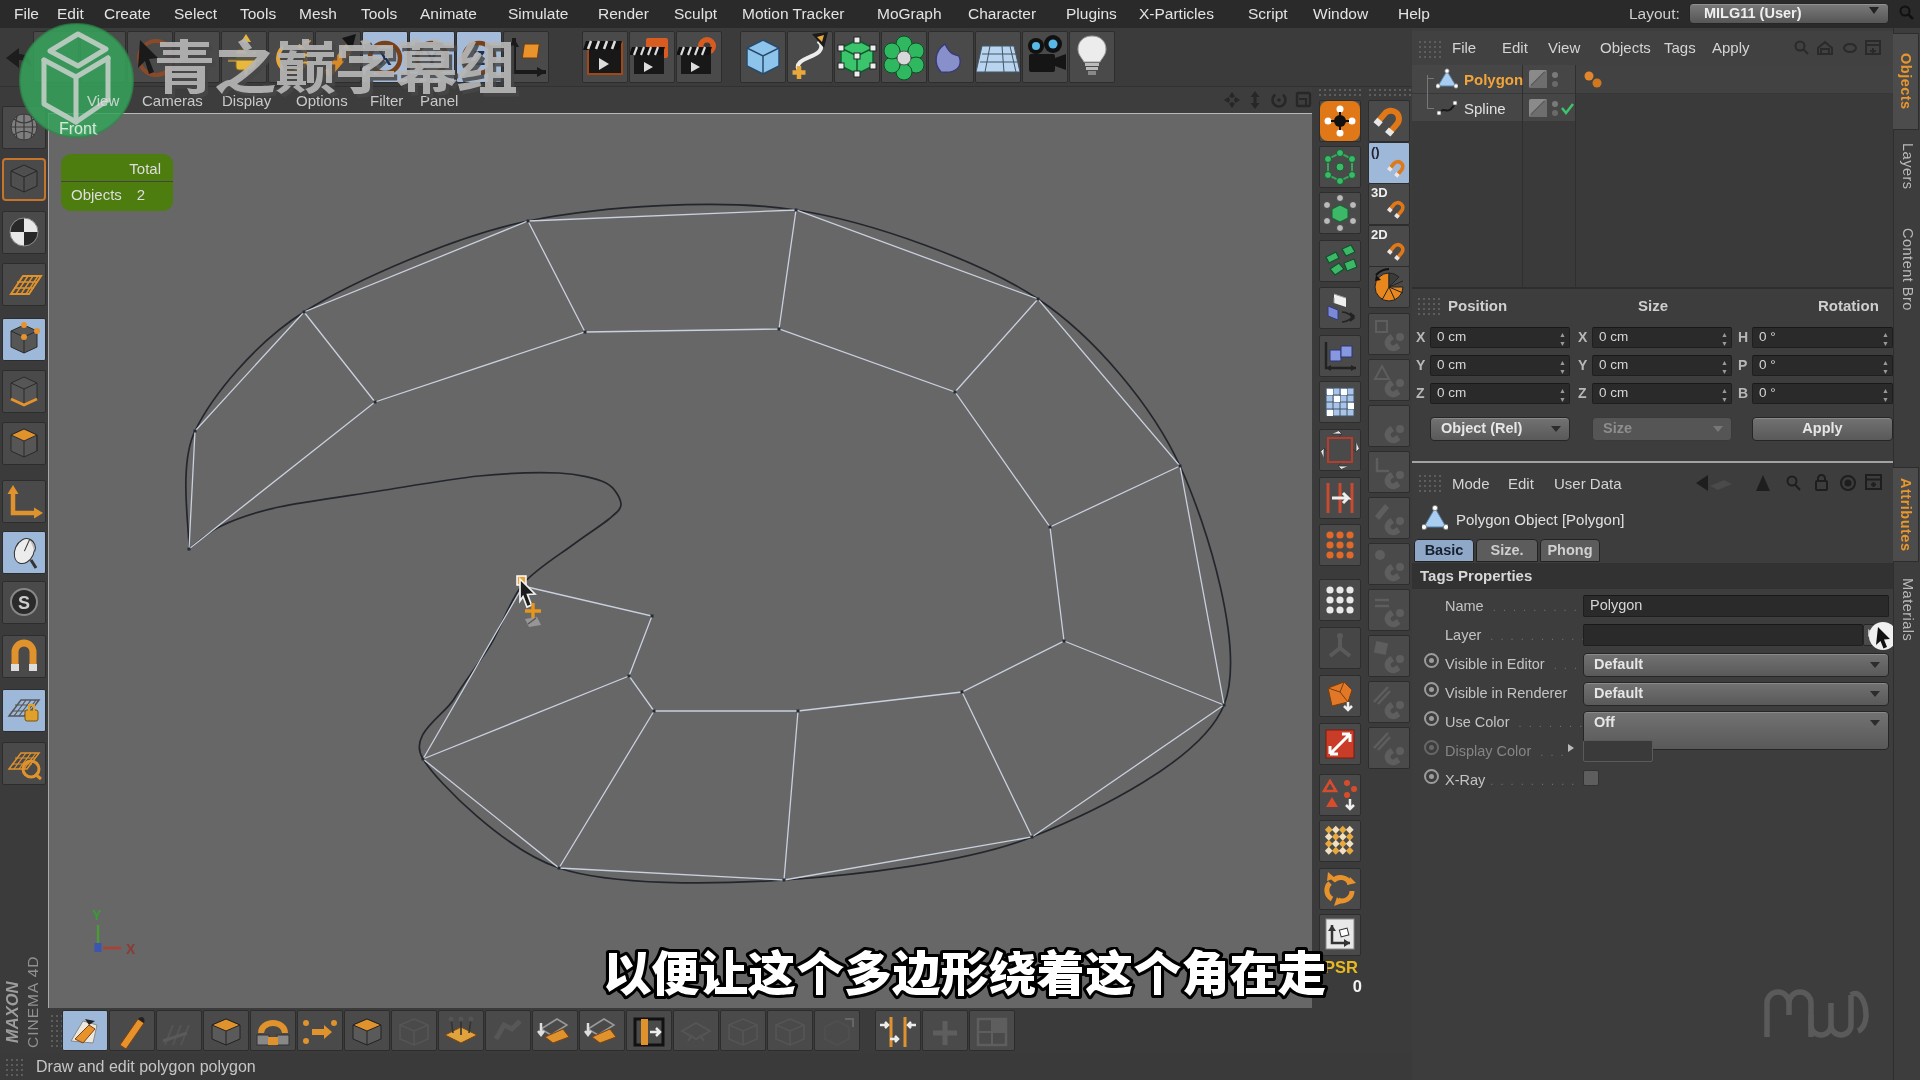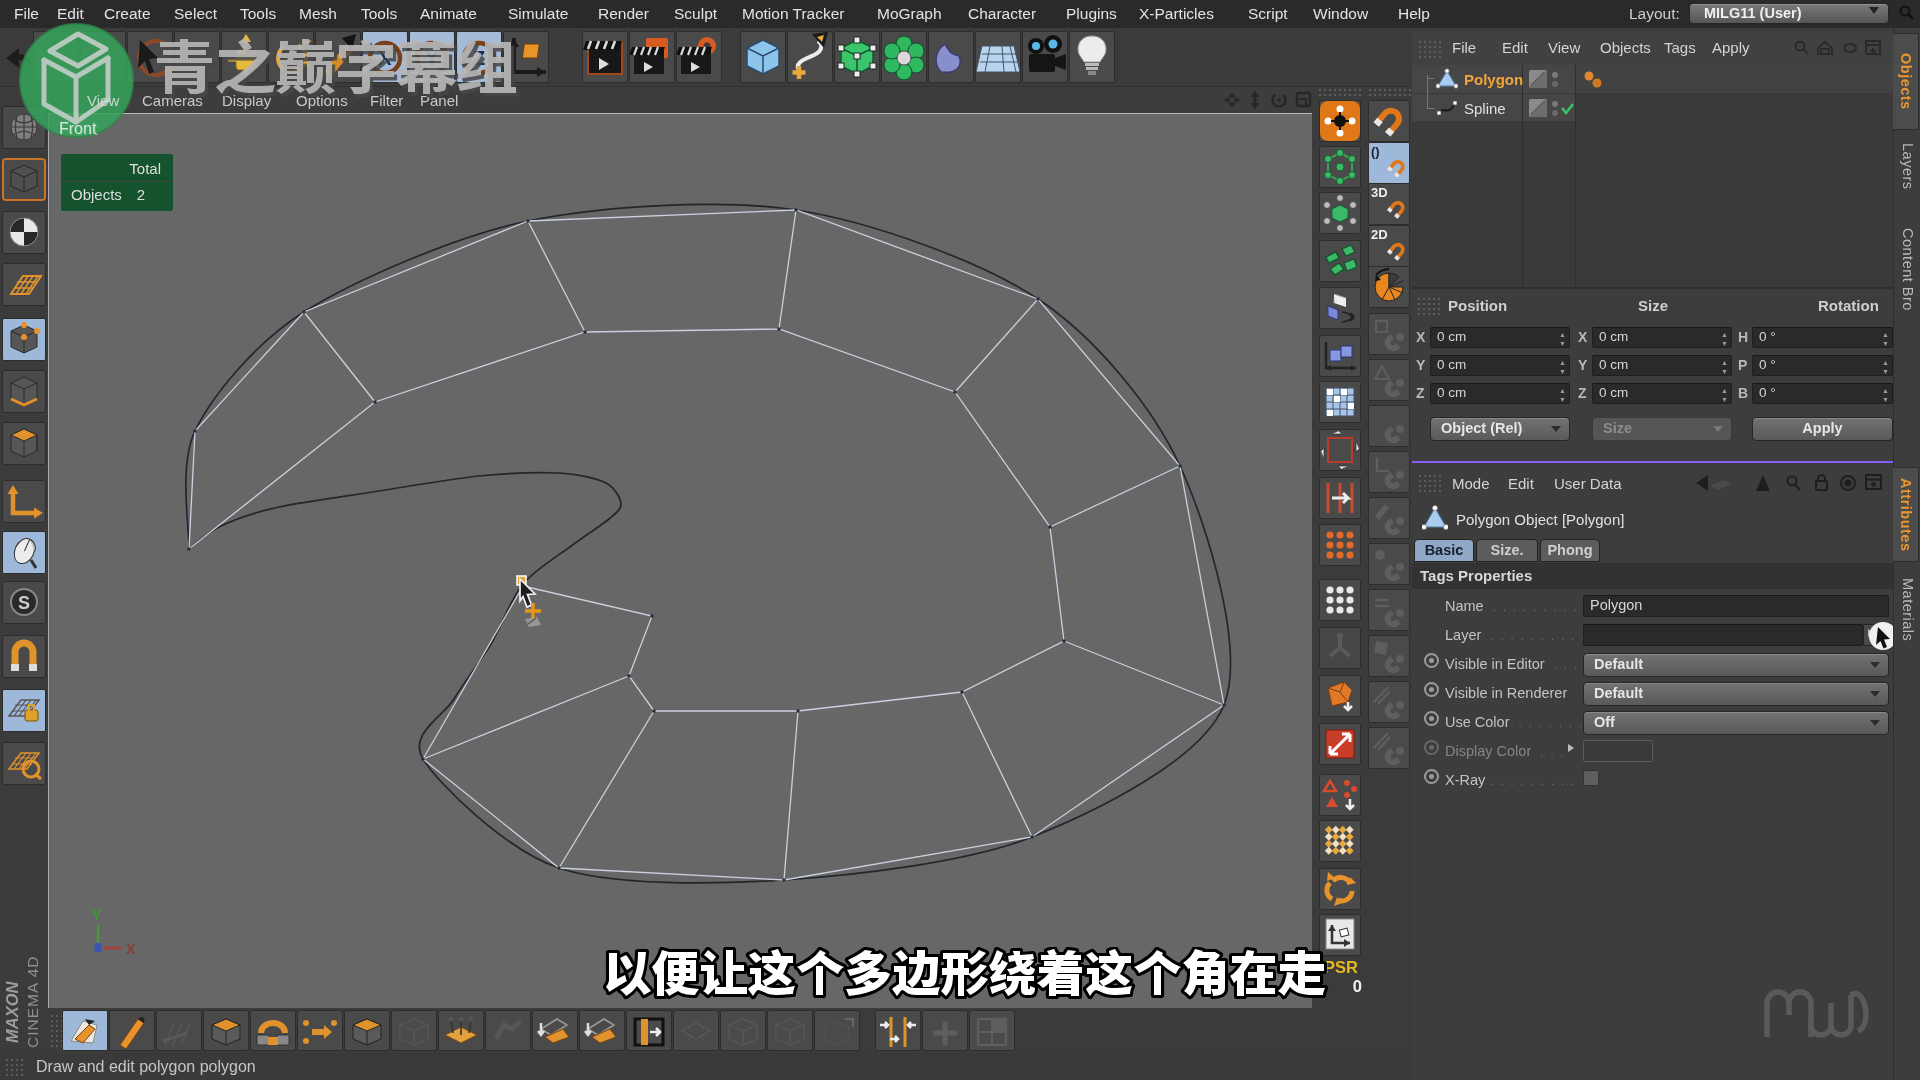--- a/index.html
+++ b/index.html
@@ -351,21 +351,21 @@
 </g>
 <g>
  <rect x="518" y="577" width="9" height="9" fill="#e8a33c" stroke="#fff" stroke-width="1.5"></rect>
  <path d="M521 580 L536 595 L528.5 595.5 L532.5 606 L528 608 L524 597.5 L521 602 Z" fill="#1c1c1c" stroke="#f2f2f2" stroke-width="1.7"></path>
  <path d="M534 604 v16 M526 612 h16" stroke="#e8951c" stroke-width="3.4"></path>
  <path d="M526 620 l12 -2 l4 8 l-12 2 Z" fill="#9a9a9a" opacity="0.92"></path>
  <path d="M529 625 l8 -6" stroke="#555" stroke-width="1.4"></path>
 </g>
 </svg>
     <div class="abs" style="left:11px;top:7px;color:#e8e8e8;font-size:16px">Front</div>
-    <div class="abs" style="left:12px;top:40px;width:112px;height:57px;background:#14532d;border-radius:2px;color:#dedede;font-size:15px">
+    <div class="abs" style="left:12px;top:40px;width:112px;height:57px;background:#4d7c0f;border-radius:10px;color:#dedede;font-size:15px">
 <span style="position:absolute;right:12px;top:6px">Total</span>
 <span style="position:absolute;left:10px;top:32px">Objects</span>
 <span style="position:absolute;right:28px;top:32px">2</span>
 <div style="position:absolute;left:0;top:27px;width:112px;height:1px;background:#444"></div>
     </div>
   </div>
 <div id="midstrip" class="abs">
     <div class="vgrip" style="left:6px;top:1px;width:44px;height:10px"></div>
     <div class="vgrip" style="left:56px;top:1px;width:44px;height:10px"></div>
     <div class="tile" style="left:7px;top:13px;width:42px;height:42px;background:#4a4a4a"><svg width="40" height="40">
@@ -848,21 +848,21 @@
       <span style="position:absolute;left:4px;top:96px;font-size:14px;font-weight:bold;color:#b8b8b8">Z</span>
       <div class="field" style="left:18px;top:94px;width:140px;height:21px">0 cm<span class="spin" style="right:2px;top:2px">▲<br>▼</span></div>
       <span style="position:absolute;left:166px;top:96px;font-size:14px;font-weight:bold;color:#b8b8b8">Z</span>
       <div class="field" style="left:180px;top:94px;width:140px;height:21px">0 cm<span class="spin" style="right:2px;top:2px">▲<br>▼</span></div>
       <span style="position:absolute;left:326px;top:96px;font-size:14px;font-weight:bold;color:#b8b8b8">B</span>
       <div class="field" style="left:340px;top:94px;width:141px;height:21px">0 °<span class="spin" style="right:2px;top:2px">▲<br>▼</span></div>
       <div class="drop" style="left:18px;top:128px;width:140px;height:24px">Object (Rel)<span class="arr"></span></div>
       <div class="drop off" style="left:180px;top:128px;width:140px;height:24px">Size<span class="arr"></span></div>
       <div class="drop" style="left:340px;top:128px;width:141px;height:24px;text-align:center;padding-left:0">Apply</div>
     </div>
-    <div class="abs" style="left:0;top:433px;width:481px;height:619px;background:#3d3d3d;border-top:2px solid #8b5cf6">
+    <div class="abs" style="left:0;top:433px;width:481px;height:619px;background:#3d3d3d;border-top:2px solid #a3a3a3">
       <div class="panelhead" style="left:0;top:4px;width:481px;height:32px;background:#3d3d3d">
         <div class="grip" style="left:6px;top:7px"></div>
         <span style="left:40px">Mode</span>
         <span style="left:96px">Edit</span>
         <span style="left:142px">User Data</span>
         <svg class="abs" style="left:278px;top:5px" width="200" height="22" viewBox="0 0 200 22">
           <path d="M18 3 L6 11 L18 19 Z" fill="#1e1e1e"></path>
           <path d="M20 14 l14 -6 l8 4 l-14 6 Z" fill="#4a4a4a"></path>
           <path d="M66 19 L73 3 L80 19 Z" fill="#1e1e1e"></path>
           <g stroke="#1e1e1e" stroke-width="2" fill="none">
@@ -904,21 +904,21 @@
         <path d="M10 6 L22 18 L16 18.5 L19 26 L15.5 27.5 L12.5 20 L8 24 Z" fill="#111"></path>
       </svg>
       <div class="radio" style="left:12px;top:190px"></div>
       <span class="rlabel" style="left:33px;top:193px">Visible in Editor <span class="dots">&nbsp;.&nbsp;.&nbsp;.&nbsp;.</span></span>
       <div class="drop" style="left:171px;top:190px;width:306px;height:24px">Default<span class="arr"></span></div>
       <div class="radio" style="left:12px;top:219px"></div>
       <span class="rlabel" style="left:33px;top:222px">Visible in Renderer</span>
       <div class="drop" style="left:171px;top:219px;width:306px;height:24px">Default<span class="arr"></span></div>
       <div class="radio" style="left:12px;top:248px"></div>
       <span class="rlabel" style="left:33px;top:251px">Use Color <span class="dots">&nbsp;.&nbsp;.&nbsp;.&nbsp;.&nbsp;.&nbsp;.&nbsp;.&nbsp;.&nbsp;.</span></span>
-      <div class="drop" style="left:171px;top:248px;width:306px;height:24px">Off<span class="arr"></span></div>
+      <div class="drop" style="left:171px;top:248px;width:306px;height:39px">Off<span class="arr"></span></div>
       <div class="radio" style="left:12px;top:277px;opacity:0.45"></div>
       <span class="rlabel" style="left:33px;top:280px;color:#858585">Display Color <span class="dots">&nbsp;.&nbsp;.&nbsp;.</span></span>
       <span style="position:absolute;left:156px;top:281px;width:0;height:0;border:4px solid transparent;border-left:6px solid #bbb"></span>
       <div class="abs" style="left:171px;top:277px;width:70px;height:22px;background:#3a3a3a;border:1px solid #5a5a5a;border-radius:2px"></div>
       <div class="radio" style="left:12px;top:306px"></div>
       <span class="rlabel" style="left:33px;top:309px">X-Ray<span class="dots">&nbsp;.&nbsp;.&nbsp;.&nbsp;.&nbsp;.&nbsp;.&nbsp;.&nbsp;.&nbsp;.</span></span>
       <div class="abs" style="left:171px;top:307px;width:16px;height:16px;background:#5e5e5e;border:1px solid #333;border-radius:2px"></div>
     </div>
     <div class="abs" style="left:481px;top:0;width:27px;height:1052px;background:#3d3d3d;border-left:1px solid #2e2e2e"></div>
     <div class="vtab on" style="left:481px;top:5px;height:97px;line-height:25px;color:#e8962e;font-weight:bold">Objects</div>

